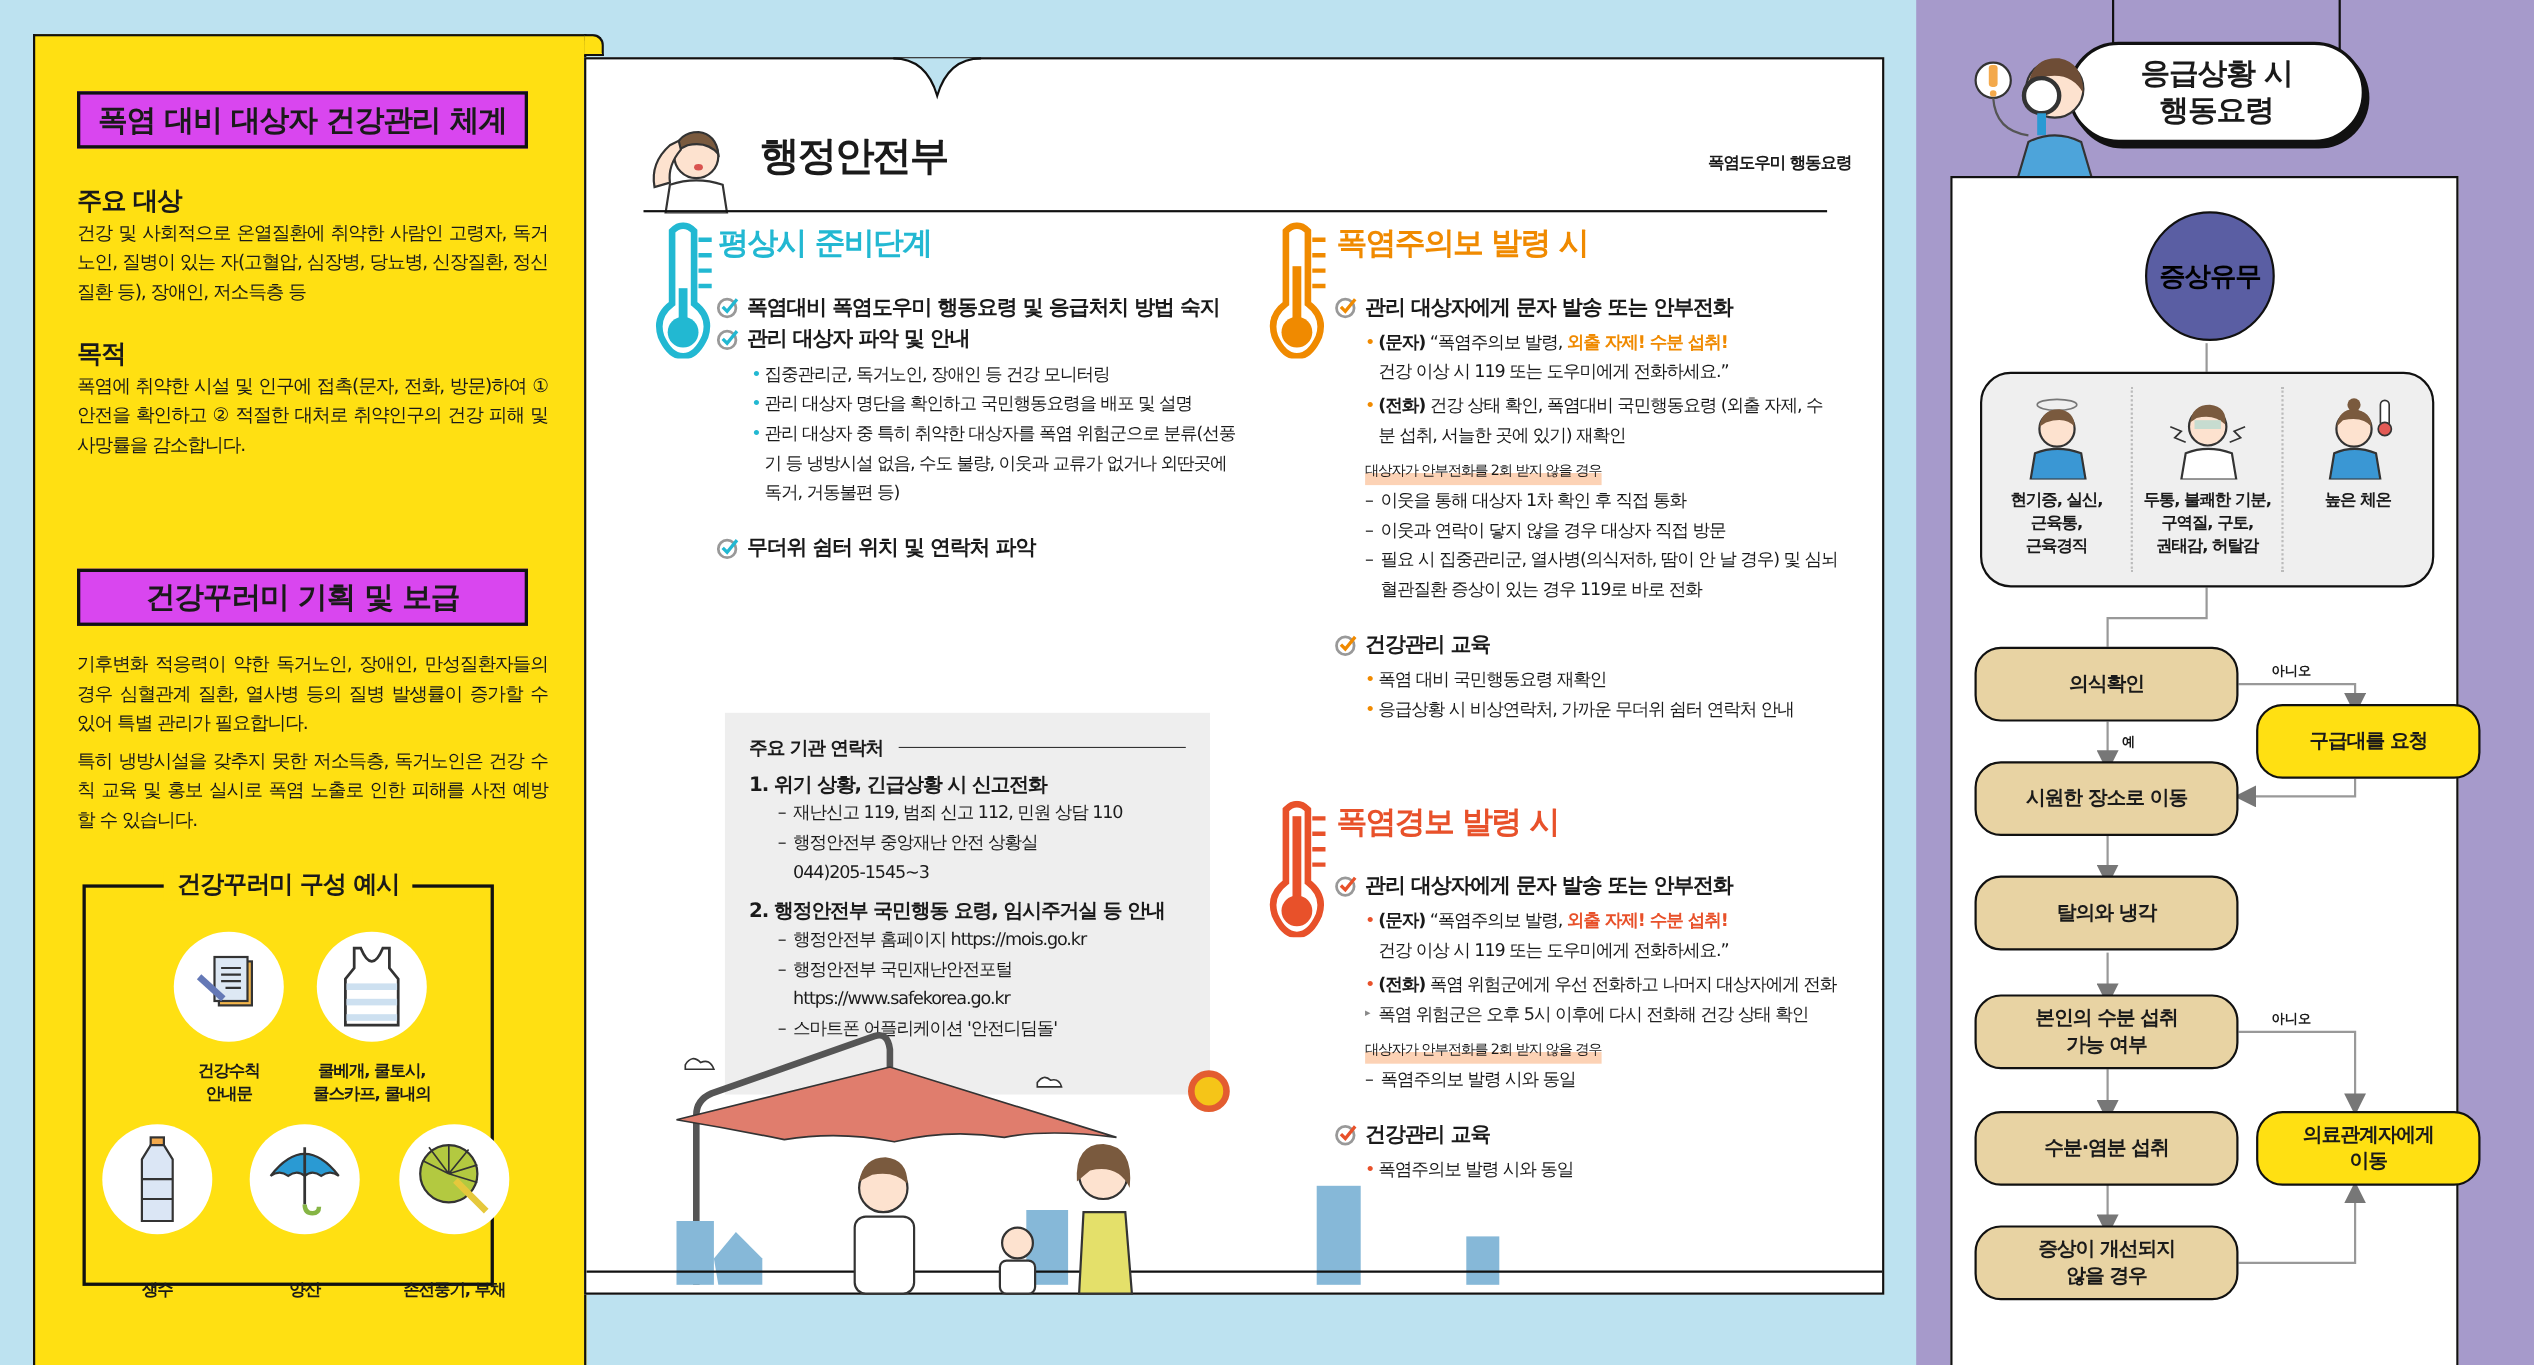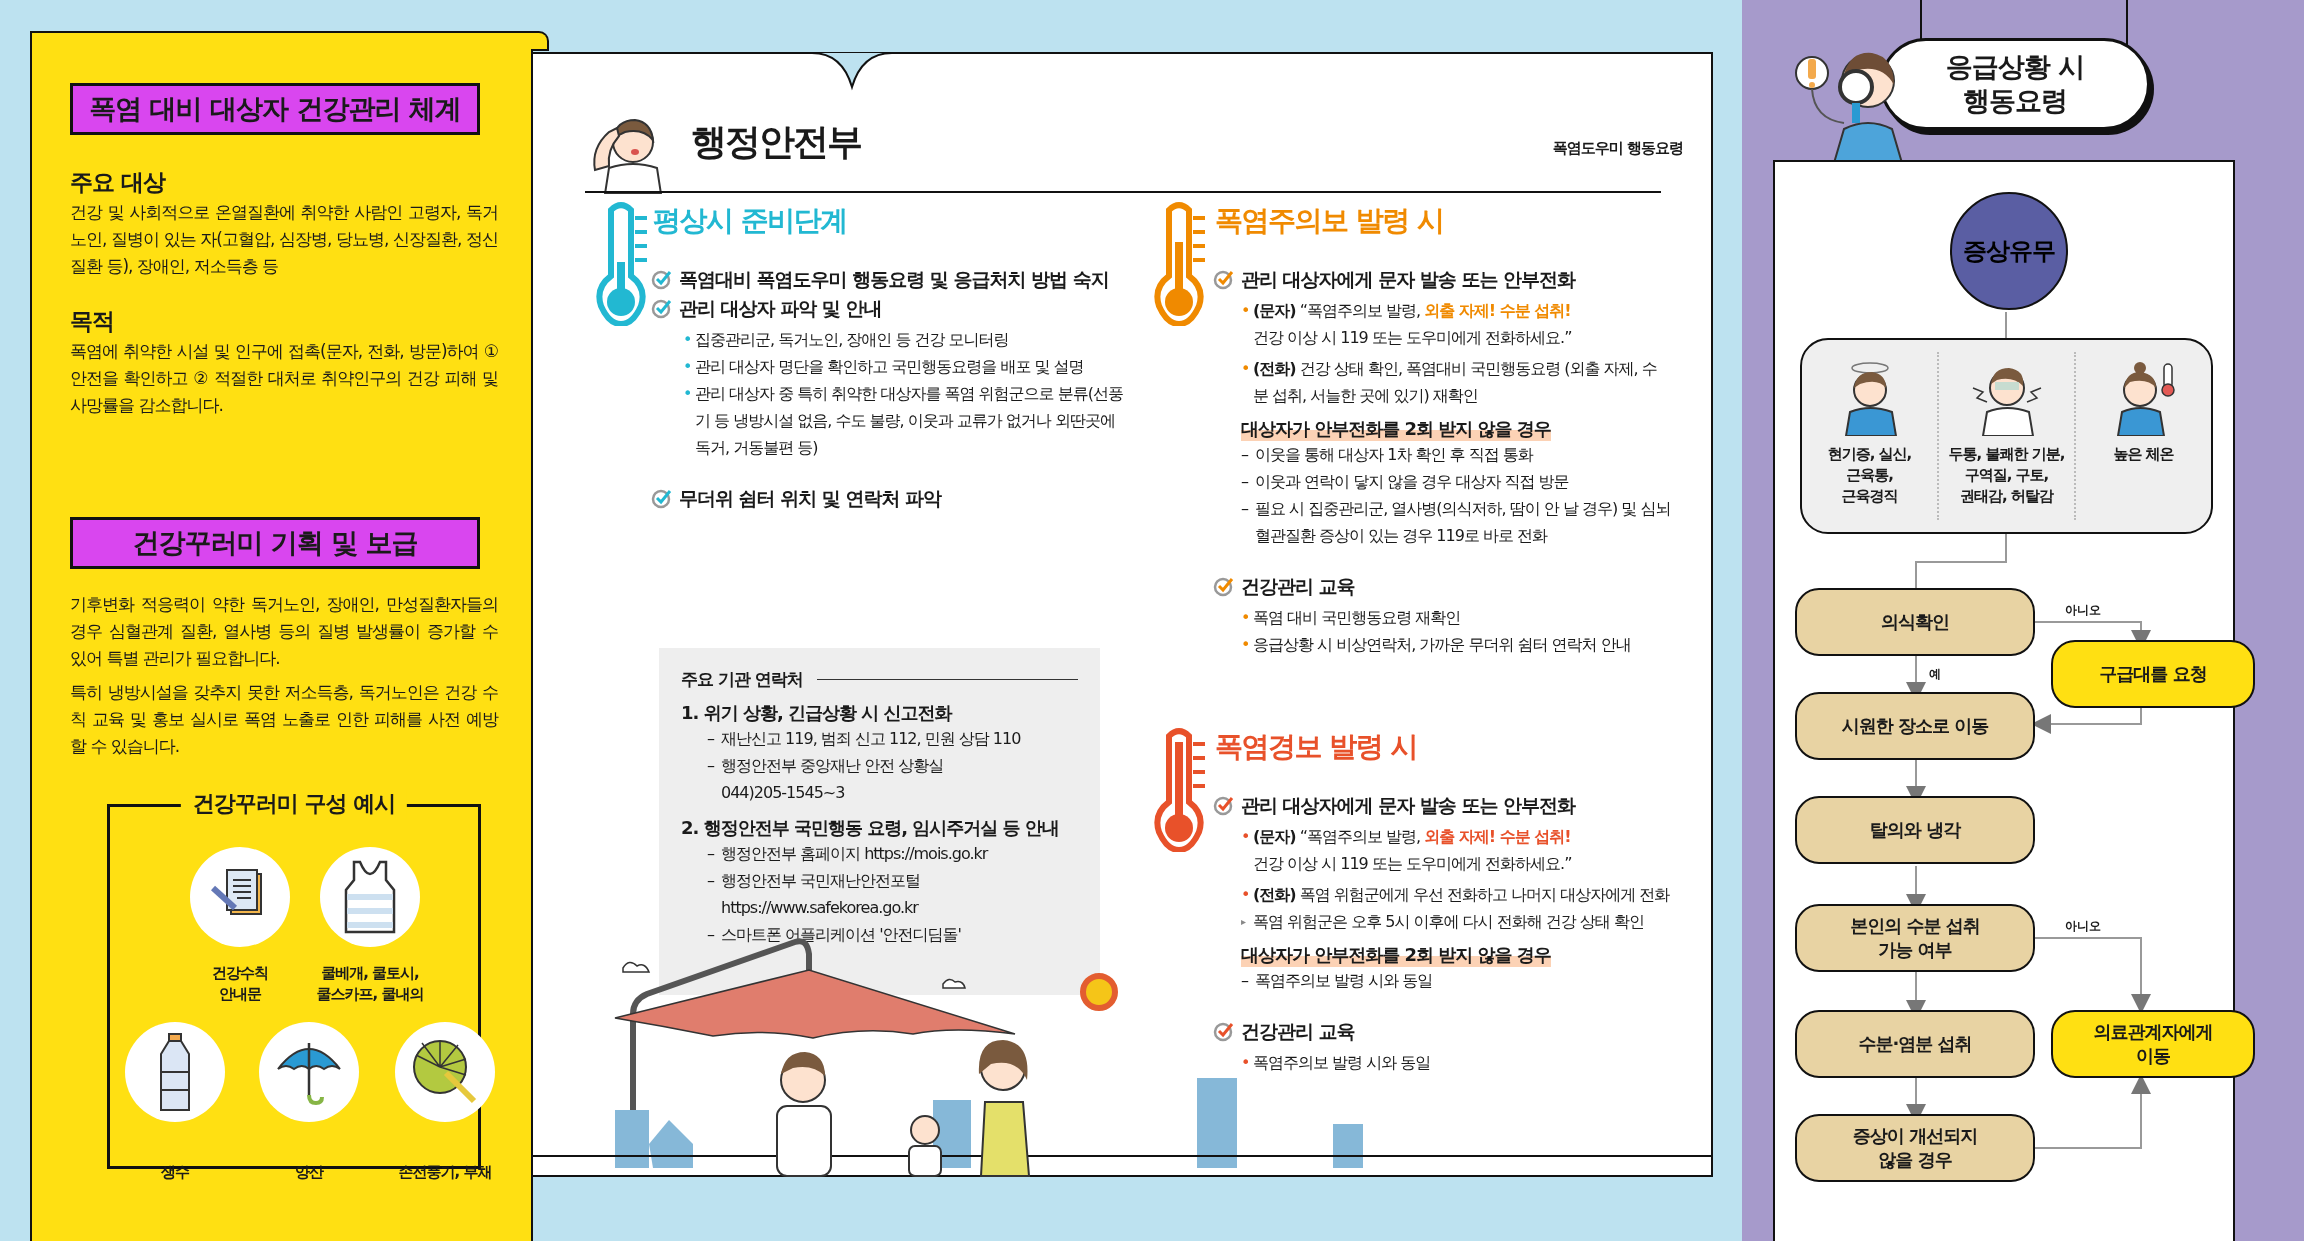--- a/index.html
+++ b/index.html
@@ -4,21 +4,21 @@
 <style>
   * { box-sizing: border-box; margin: 0; padding: 0; }
   html, body { width: 2304px; height: 1241px; overflow: hidden; }
   body { background: #bde2f0; font-family: "DejaVu Sans", "Liberation Sans", sans-serif; color: #1a1a1a; position: relative; }
 
   
   .left-panel { position: absolute; left: 30px; top: 31px; width: 503px; height: 1210px; background: #ffe012; border: 2px solid #111; border-bottom: none; }
   .sec-title { position: absolute; left: 38px; width: 410px; height: 52px; background: #d946ef; border: 3px solid #111; display: flex; align-items: center; justify-content: center; font-weight: bold; font-size: 27px; letter-spacing: -1px; text-align: center; }
   .left-h { position: absolute; left: 38px; font-weight: bold; font-size: 23px; letter-spacing: -1px; }
   .left-p { position: absolute; left: 38px; width: 428px; font-size: 17px; line-height: 27px; letter-spacing: -1px; text-align: justify; }
-  .kit-box { position: absolute; left: 43px; top: 771px; width: 374px; height: 365px; border: 3px solid #111; margin-left: 32px; }
+  .kit-box { position: absolute; left: 43px; top: 771px; width: 374px; height: 365px; border: 3px solid #111; }
   .kit-title { position: absolute; top: -18px; left: 50%; transform: translateX(-50%); background: #ffe012; padding: 0 12px; font-weight: bold; font-size: 22px; white-space: nowrap; letter-spacing: -1px; }
   .kit-item { position: absolute; width: 150px; text-align: center; }
   .kit-circle { width: 100px; height: 100px; border-radius: 50%; background: #fff; margin: 0 auto; display: flex; align-items: center; justify-content: center; }
   .kit-label { margin-top: 16px; font-weight: bold; font-size: 15px; line-height: 21px; letter-spacing: -1px; }
 
   
   .tab-yellow { position: absolute; left: 531px; top: 31px; width: 18px; height: 20px; background: #ffe012; border: 2px solid #111; border-left: none; border-radius: 0 10px 0 0; }
   .mid-panel { position: absolute; left: 531px; top: 52px; width: 1182px; height: 1125px; background: #fff; border: 2px solid #111; border-left: 2px solid #111; }
   .mid-notch { position: absolute; left: 810px; top: 49px; width: 80px; height: 40px; }
   .mid-head { position: absolute; left: 52px; top: 87px; width: 1076px; border-bottom: 2px solid #111; height: 52px; }
@@ -34,21 +34,21 @@
   .bullet { font-size: 16px; letter-spacing: -1px; line-height: 27px; padding-left: 12px; position: relative; }
   .bullet::before { content: "•"; position: absolute; left: 0; }
   .bullet.cyan::before { color: #22b8d2; }
   .bullet.orange::before { color: #f08a00; }
   .bullet.red::before { color: #e8512a; }
   .bullet b { font-weight: bold; }
   .hl-orange { color: #f08a00; font-weight: bold; }
   .hl-red { color: #e8512a; font-weight: bold; }
   .subbullet { font-size: 16px; letter-spacing: -1px; line-height: 27px; padding-left: 12px; position: relative; color: #222; }
   .subbullet::before { content: "▸"; position: absolute; left: 0; font-size: 10px; color: #888; }
-  .warn { display: inline-block; font-size: 18px; font-weight: bold; letter-spacing: -1px; margin-top: 8px; background: linear-gradient(transparent 55%, #fcd2b5 55%); line-height: 24px; }
+  .warn { display: inline-block; font-size: 13px; font-weight: normal; letter-spacing: -1px; margin-top: 8px; background: linear-gradient(transparent 55%, #fcd2b5 55%); line-height: 24px; }
   .dash { font-size: 16px; letter-spacing: -1px; line-height: 27px; padding-left: 14px; position: relative; }
   .dash::before { content: "–"; position: absolute; left: 0; }
 
   .contact-box { position: absolute; left: 126px; top: 594px; width: 441px; height: 347px; background: #eeeeee; padding: 20px 22px; }
   .contact-h { font-size: 17px; font-weight: bold; letter-spacing: -1px; display: flex; align-items: center; }
   .contact-h::after { content: ""; flex: 1; height: 1px; background: #333; margin-left: 14px; }
   .contact-q { font-size: 18px; font-weight: bold; letter-spacing: -1px; margin-top: 10px; }
   .contact-d { font-size: 16px; letter-spacing: -1px; line-height: 27px; padding-left: 40px; position: relative; }
   .contact-d::before { content: "–"; position: absolute; left: 26px; }
   .contact-d.cont::before { content: ""; }

